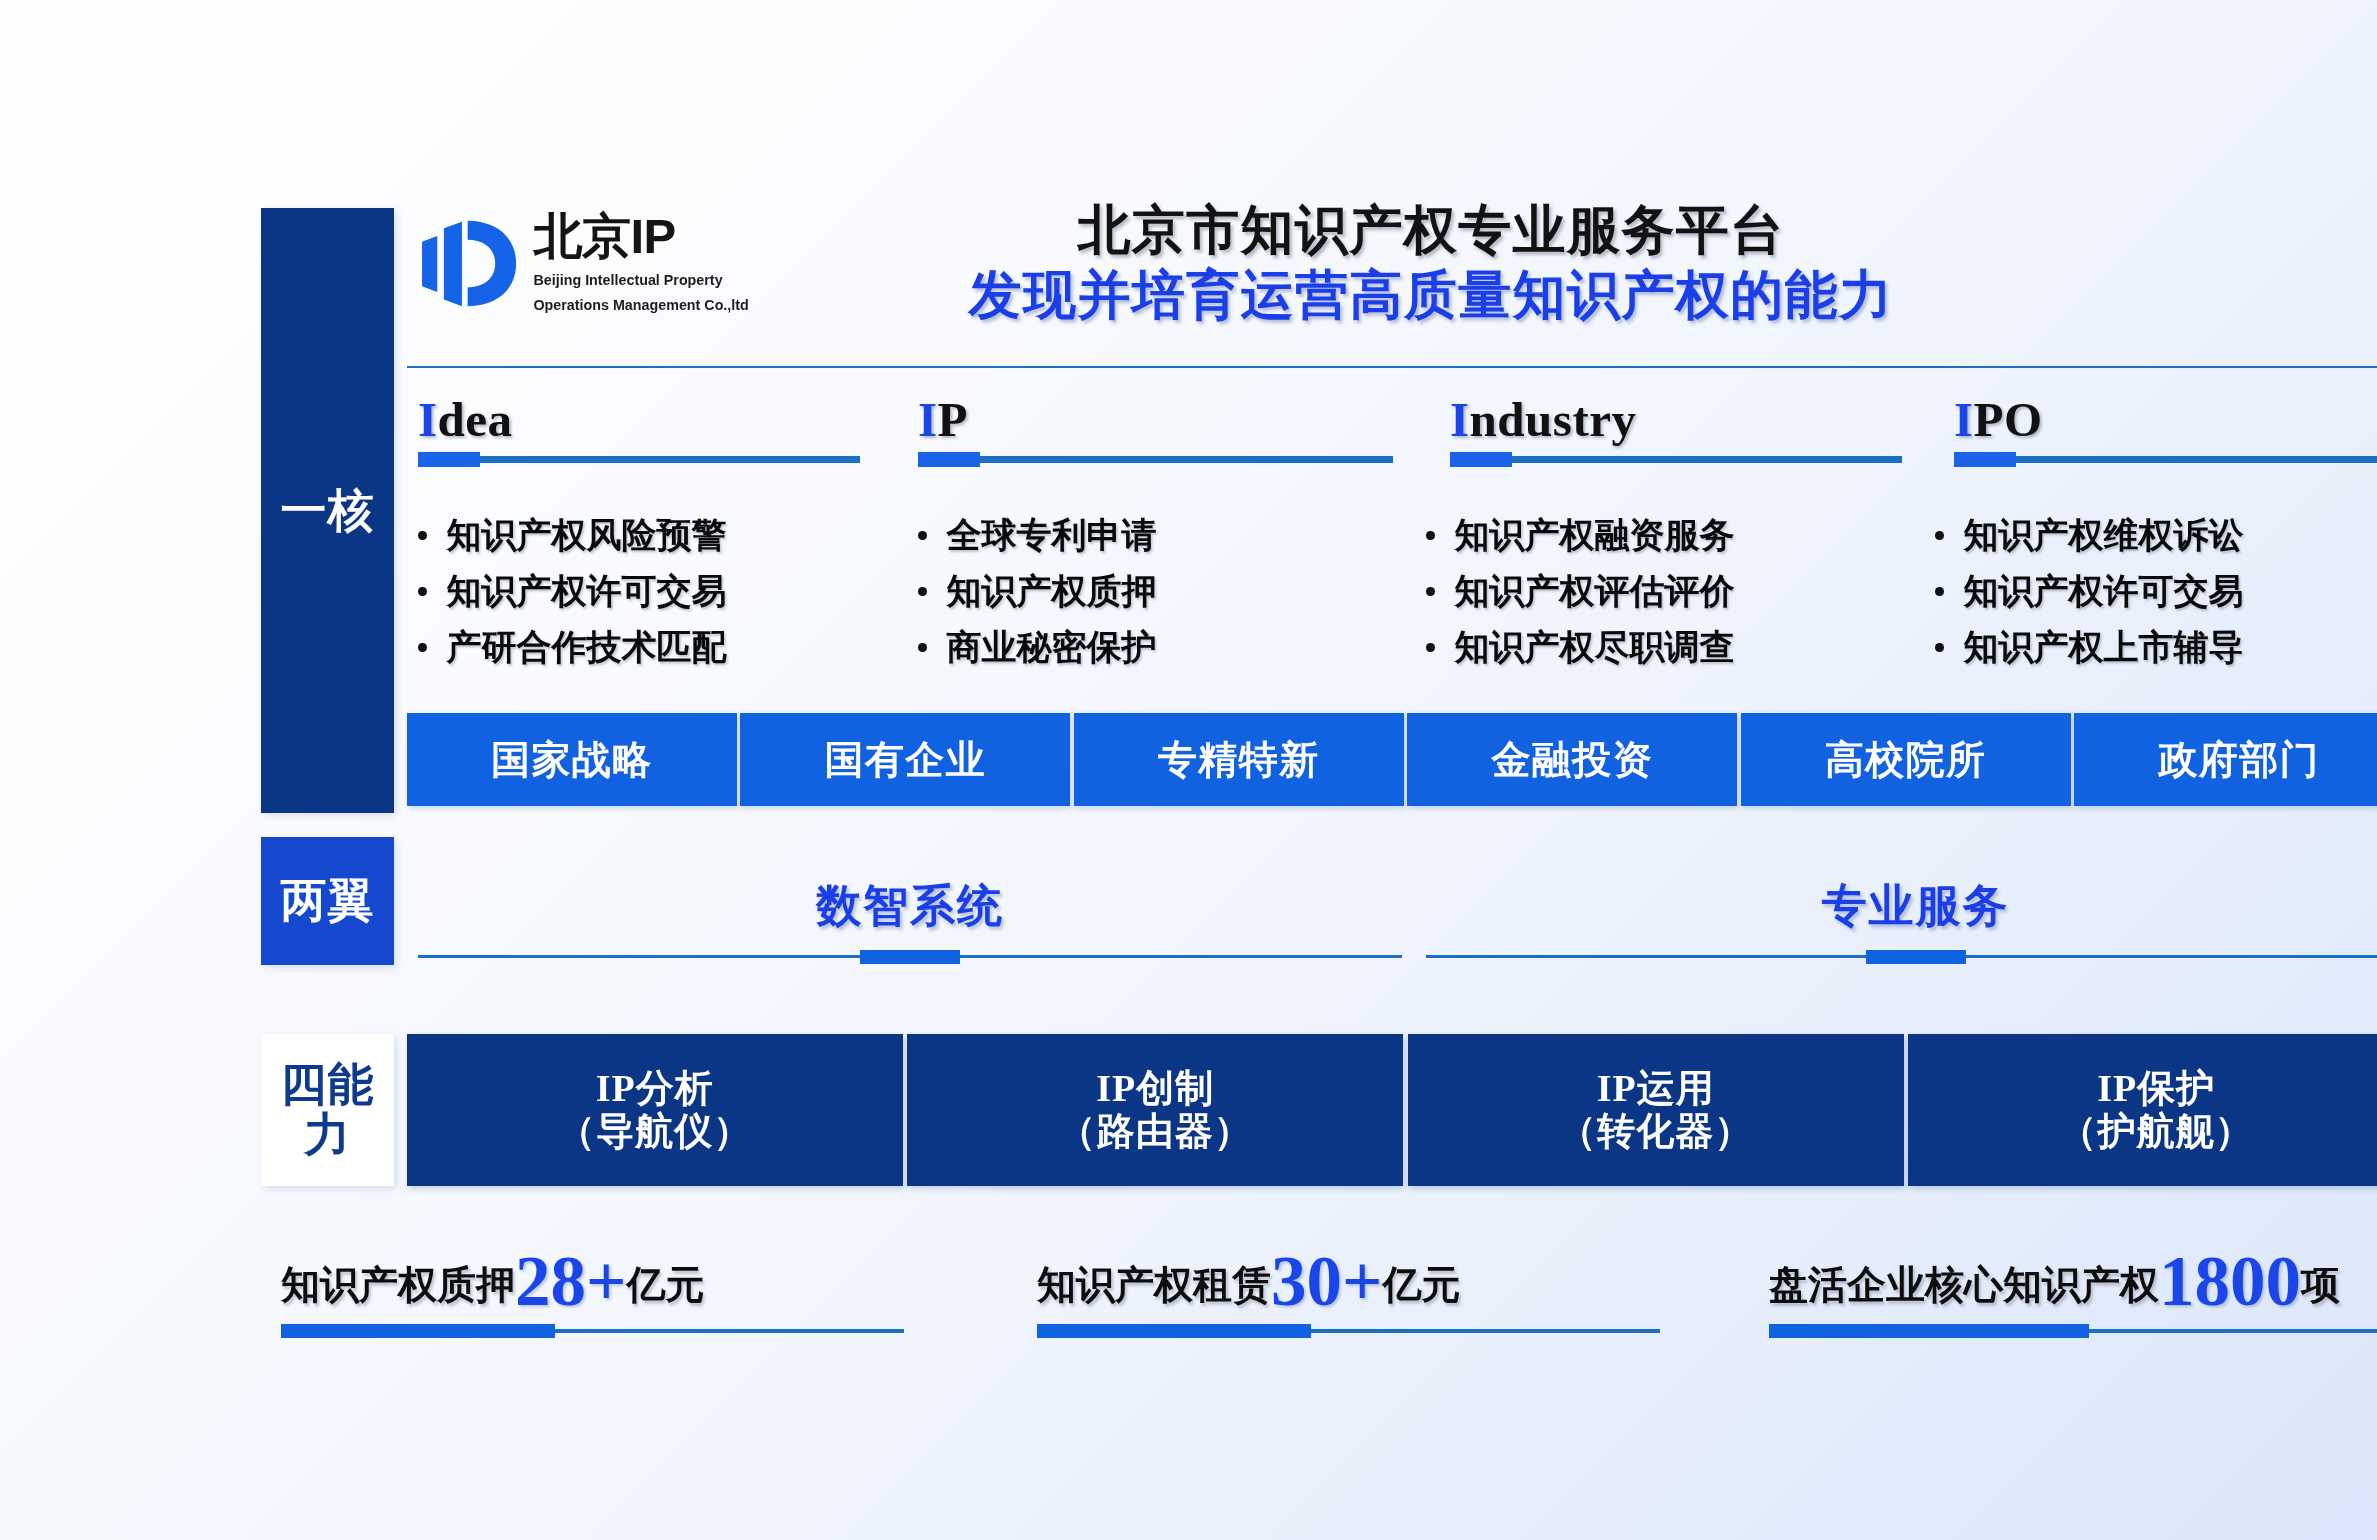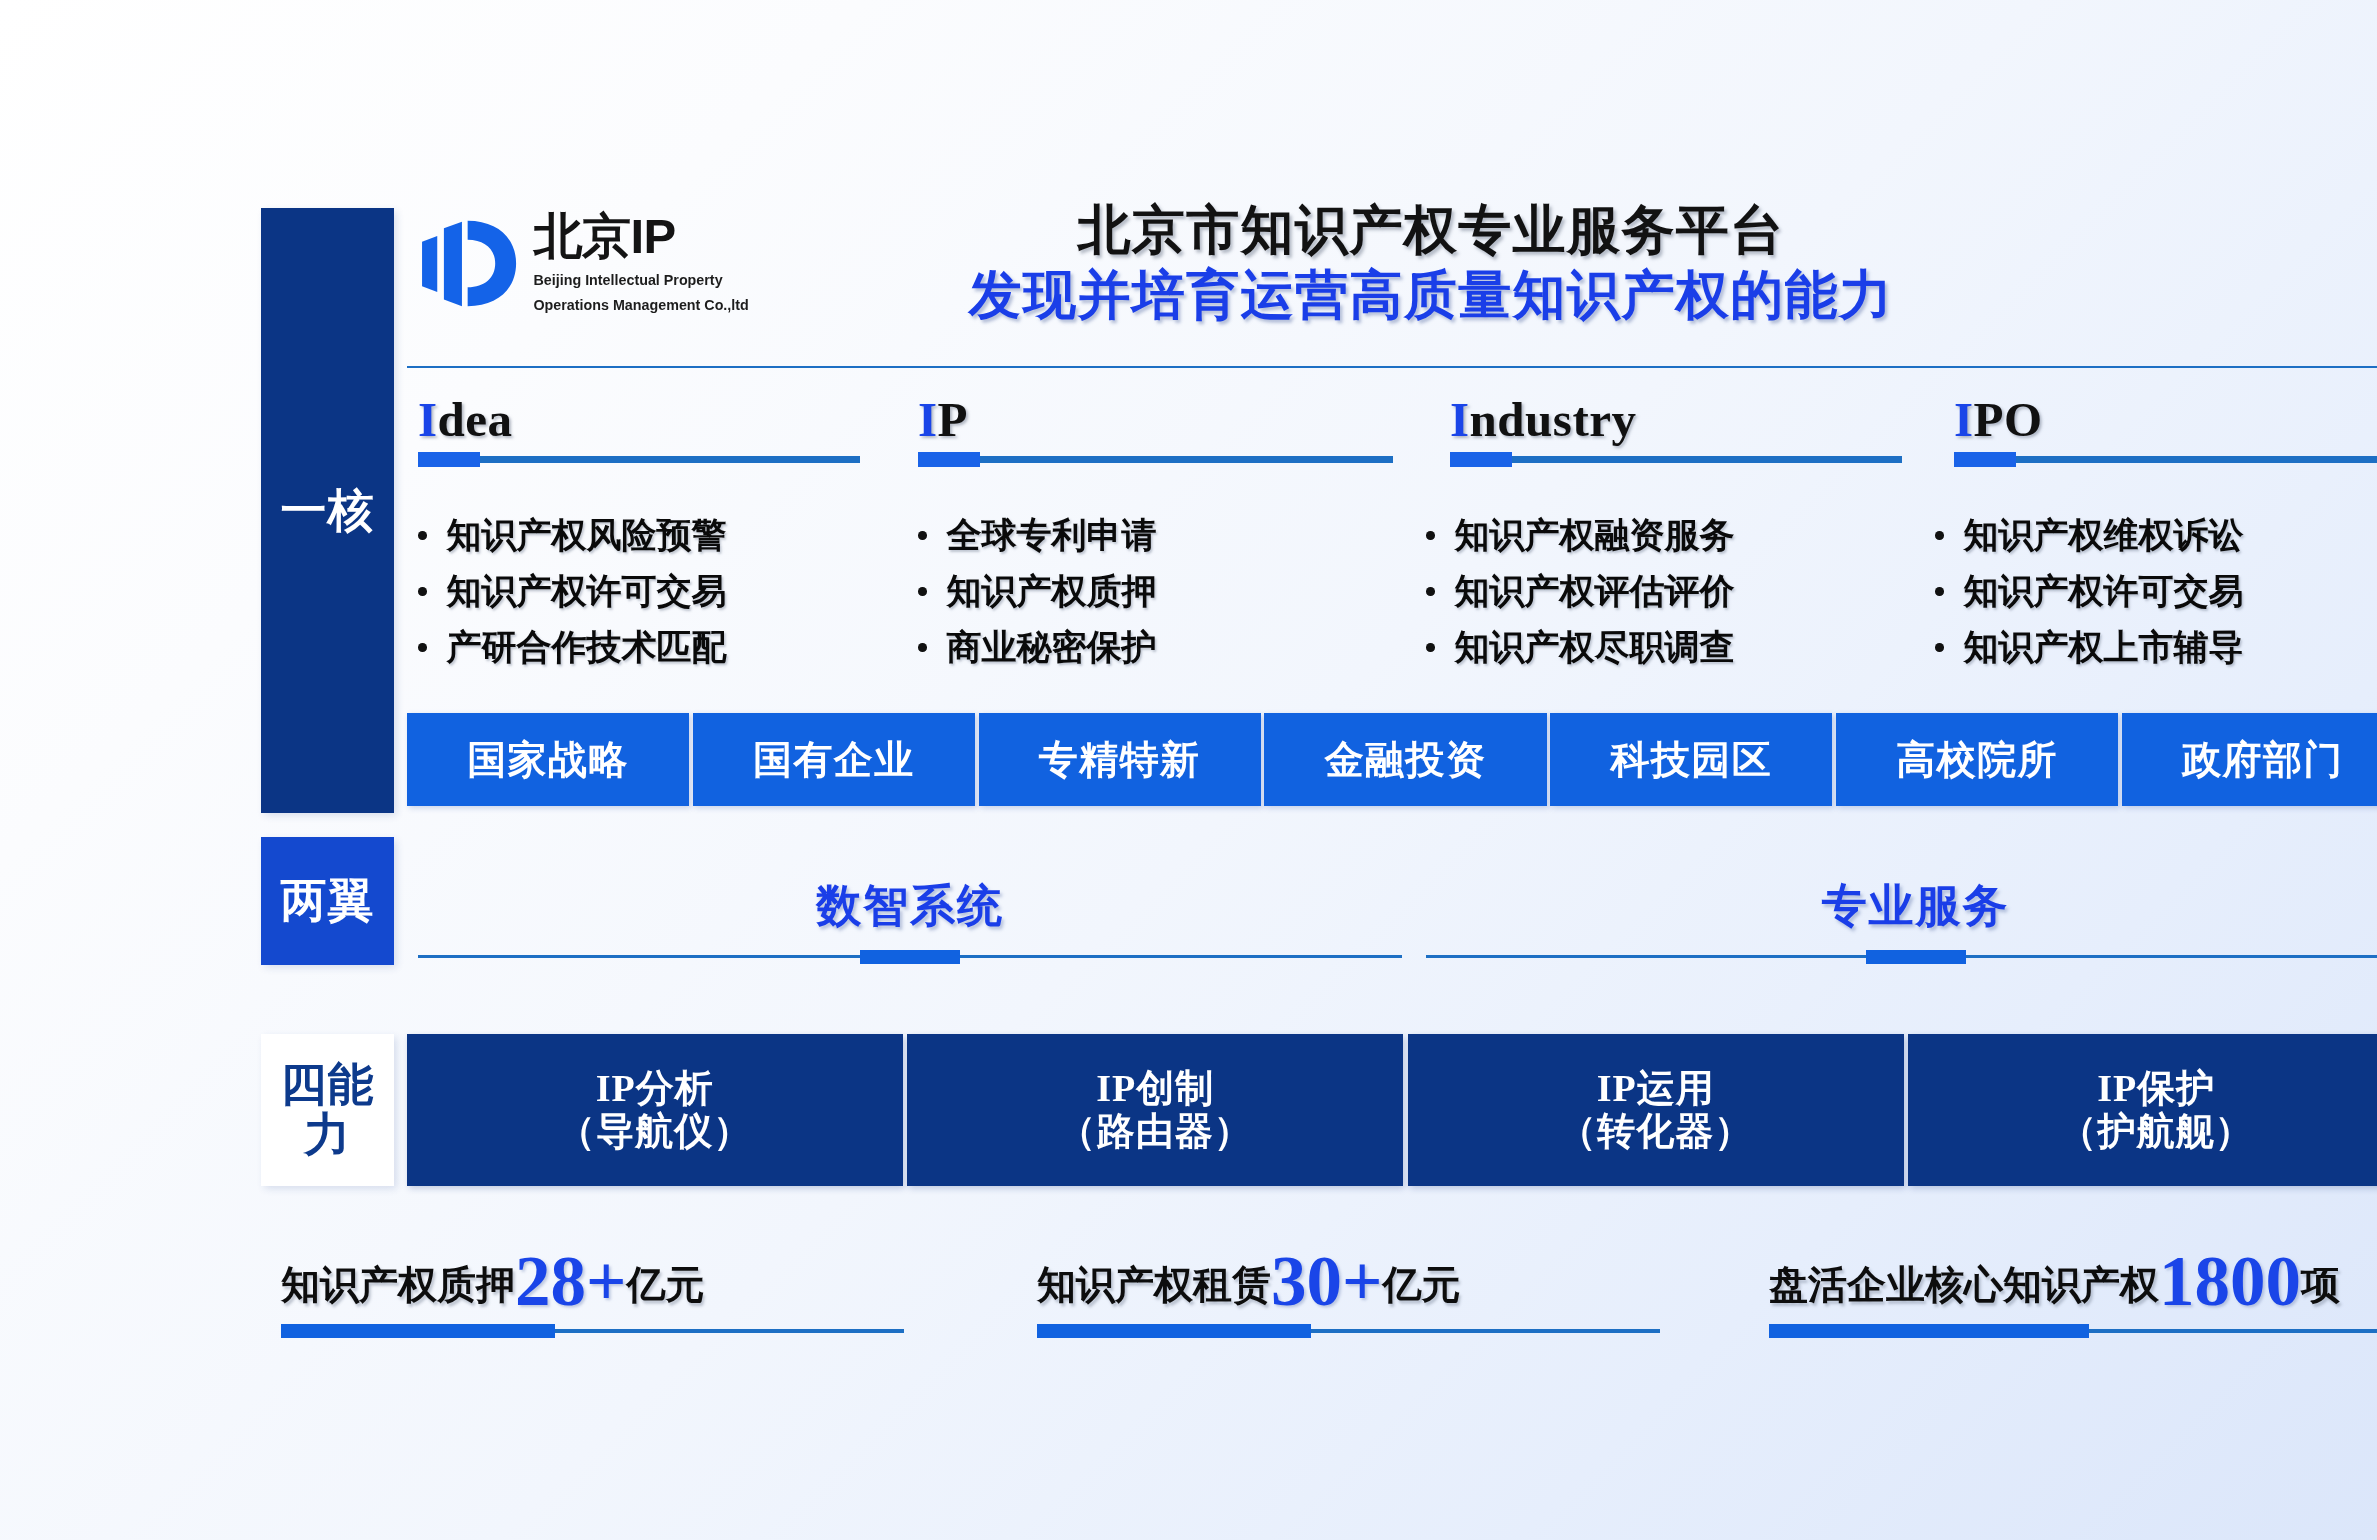--- a/index.html
+++ b/index.html
@@ -204,21 +204,20 @@
           <span class="btxt">知识产权上市辅导</span>
         </li>
     </ul>
   </div>
 
   <div class="tagrow">
     <div class="tag">国家战略</div>
     <div class="tag">国有企业</div>
     <div class="tag">专精特新</div>
     <div class="tag">金融投资</div>
-    <div class="tag">科技园区</div>
     <div class="tag">高校院所</div>
     <div class="tag">政府部门</div>
   </div>
 
   <div class="wing" style="left:418px;top:884px;width:984px;">
     <div class="wt">数智系统</div>
   </div>
   <div class="wing-ul" style="left:418px;top:955px;width:984px;"></div>
 
   <div class="wing" style="left:1426px;top:884px;width:979px;">

